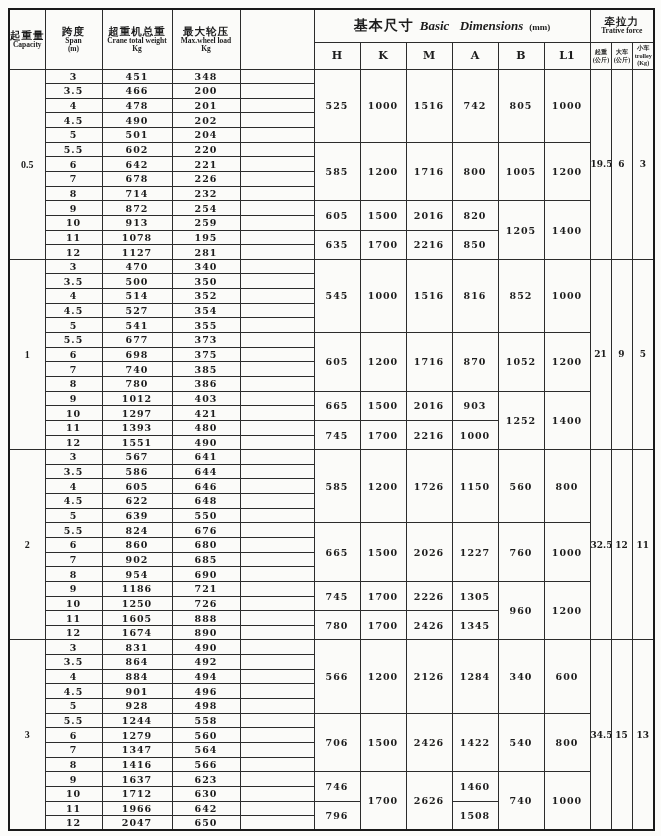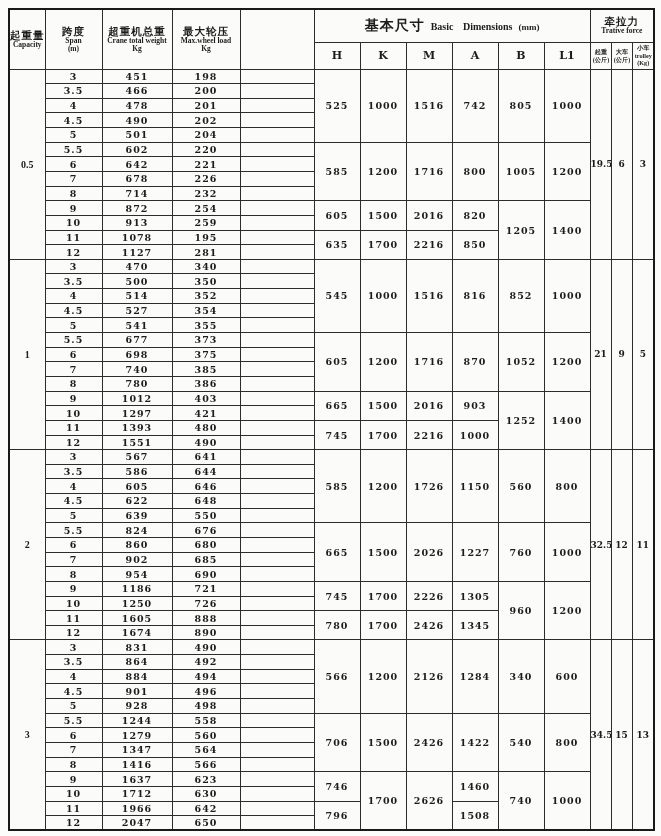--- a/index.html
+++ b/index.html
@@ -22,21 +22,21 @@
     padding:0; margin:0;
     text-align:center; vertical-align:middle;
     overflow:hidden;
   }
   thead tr.h1 { height:33px; }
   thead tr.h2 { height:27px; }
   thead th { font-weight:700; line-height:1.05; }
   .zh  { font-size:10.5px; letter-spacing:1px; }
   .en  { font-size:7.5px;  letter-spacing:0; }
   .dims-head .zh, .dims-head .en, .dims-head .un { display:inline; font-size:14px; }
-  .dims-head .en { font-size:10px; word-spacing:7px; margin:12px 6px; }
+  .dims-head .en { font-size:13px; word-spacing:7px; margin:12px 6px;font-style:italic; }
   .dims-head .un { font-size:9px; }
   .letter { font-size:11px; font-family:"DejaVu Serif",serif; }
   .tsub { font-size:6.5px; line-height:1.15; font-weight:700; }
   .tsub div { transform:scale(.95); }
   tbody tr { height:14.65px; }
   tbody td {
     font-family:"DejaVu Serif",serif;
     font-weight:700; font-size:9.5px;
     letter-spacing:1px;
   }
@@ -116,21 +116,21 @@
           <div>trolley</div>
           <div>(Kg)</div>
         </th>
       </tr>
     </thead>
     <tbody>
         <tr class="group-start">
           <td class="capacity" rowspan="13">0.5</td>
           <td>3</td>
           <td>451</td>
-          <td>198</td>
+          <td>348</td>
           <td class="emptycol"></td>
           <td rowspan="5">525</td>
           <td rowspan="5">1000</td>
           <td rowspan="5">1516</td>
           <td rowspan="5">742</td>
           <td rowspan="5">805</td>
           <td rowspan="5">1000</td>
           <td class="tract" rowspan="13">19.5</td>
           <td class="tract" rowspan="13">6</td>
           <td class="tract" rowspan="13">3</td>

